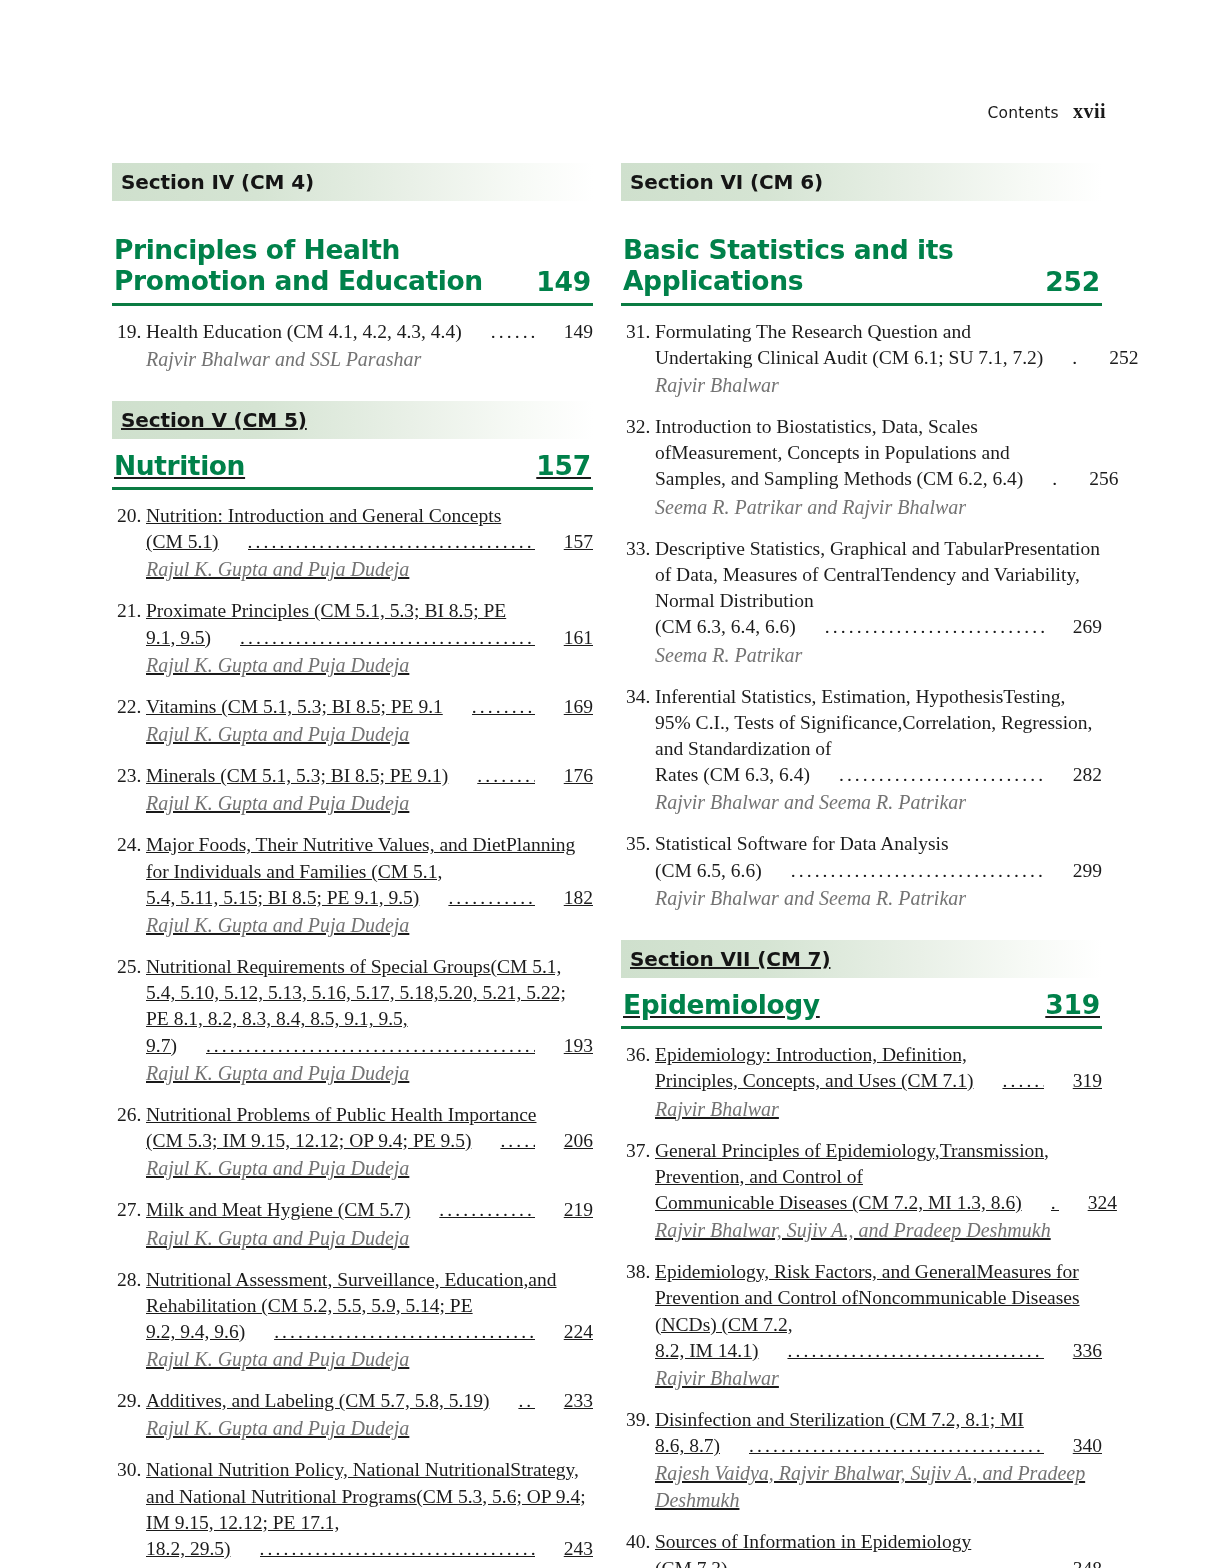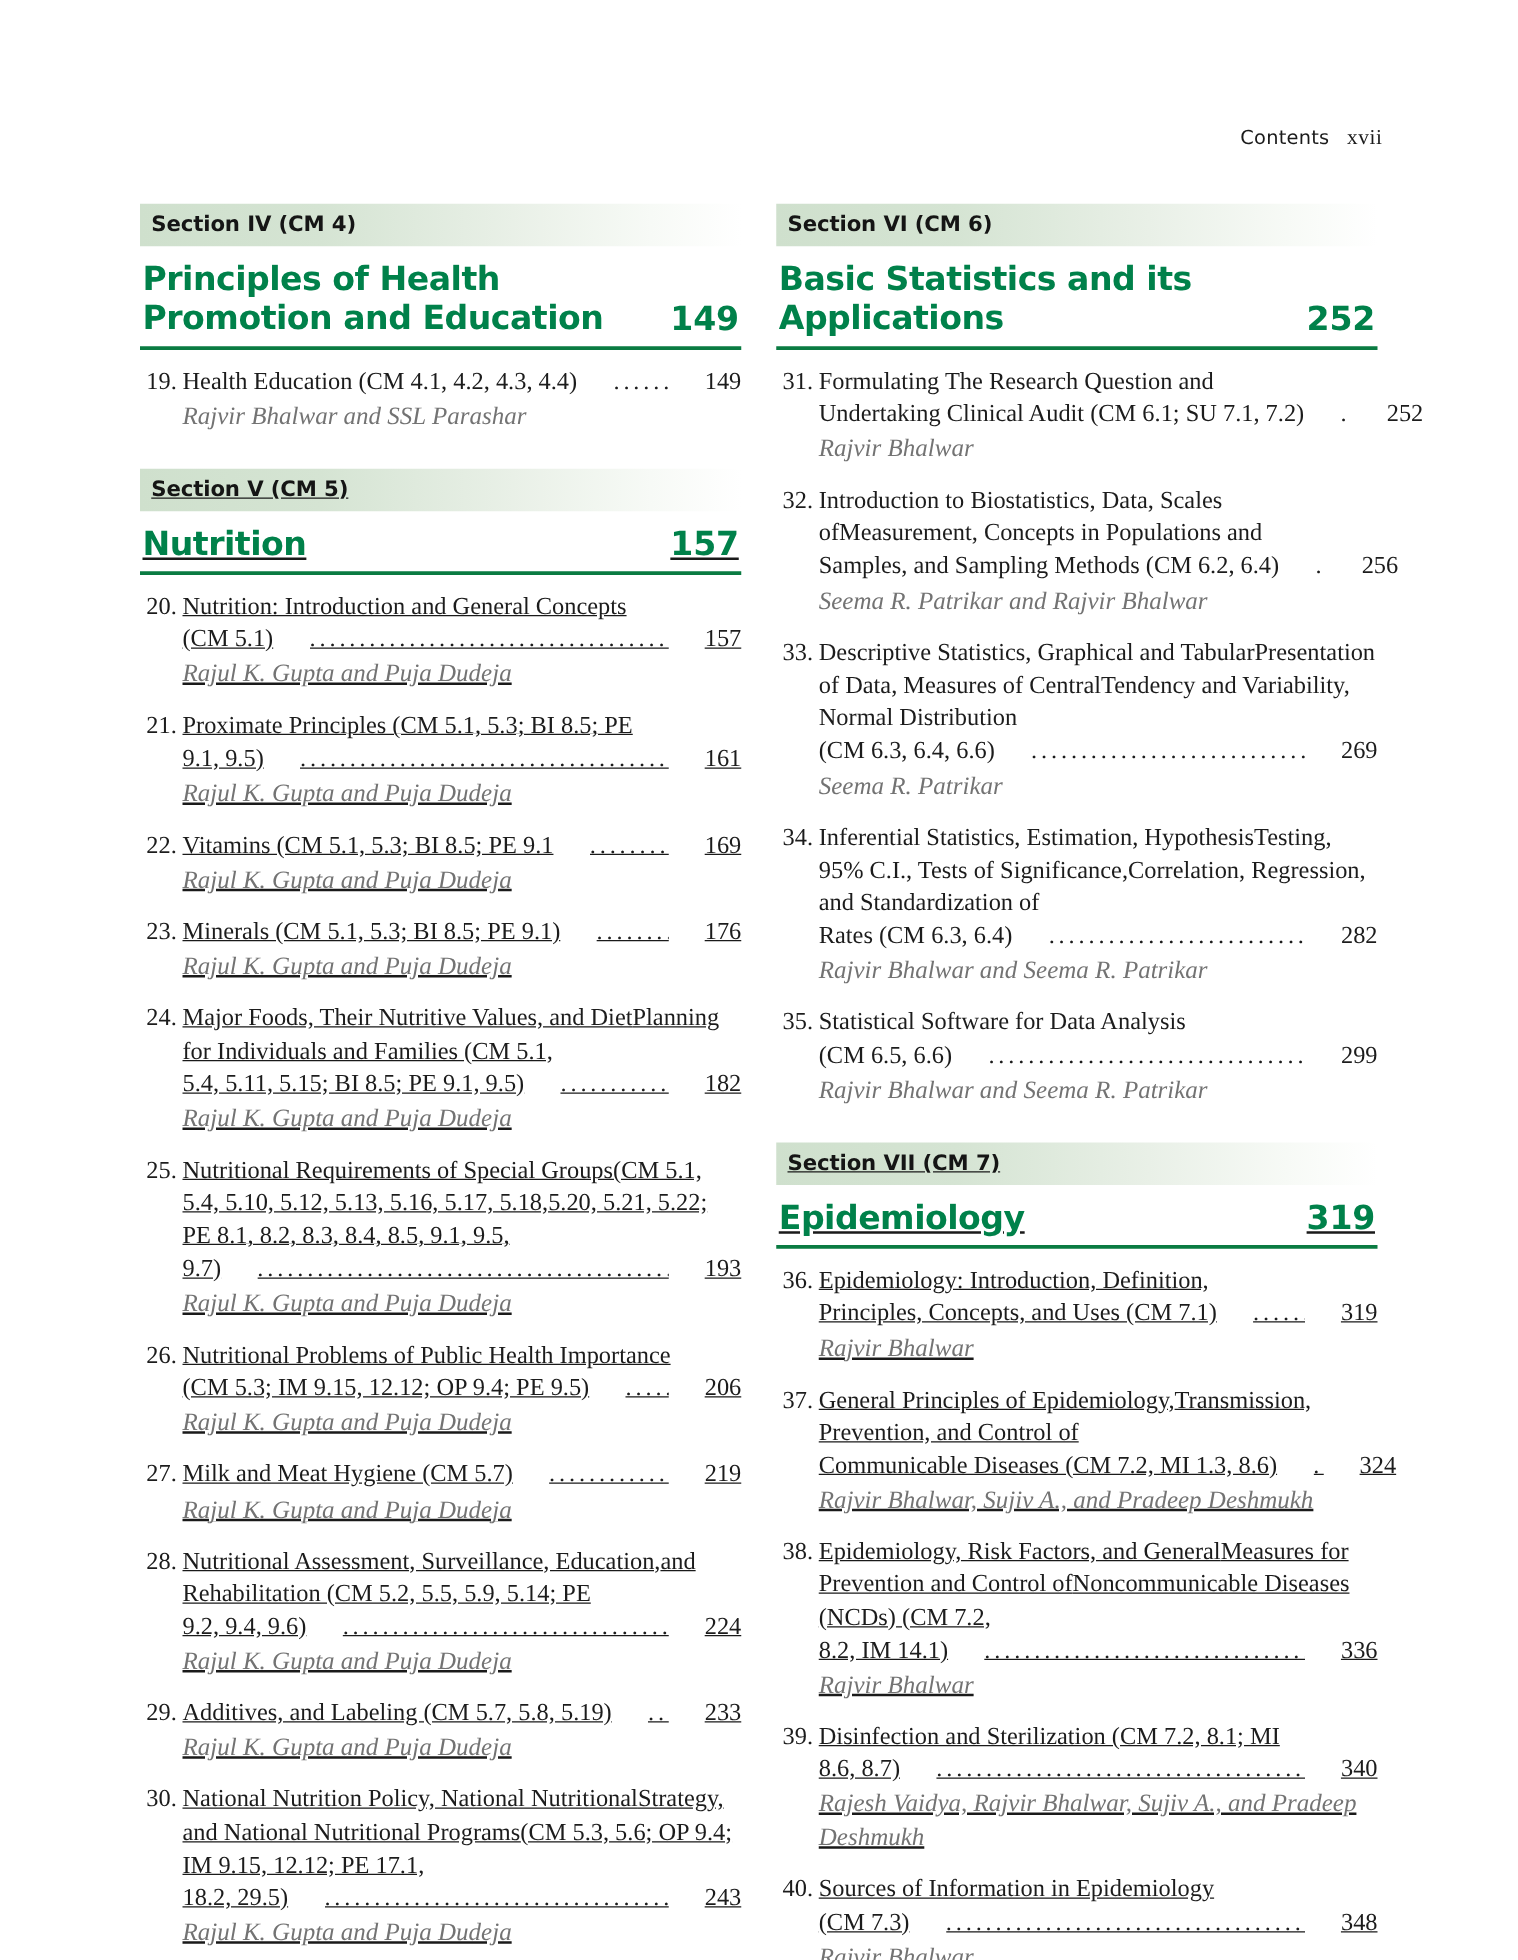--- a/index.html
+++ b/index.html
@@ -22,22 +22,22 @@
     top: 100px;
     right: 108px;
     font-family: "DejaVu Sans", sans-serif;
     font-size: 15.5px;
     letter-spacing: 0.2px;
     color: #1a1a1a;
     white-space: nowrap;
   }
   .running-head .folio {
     font-family: "Liberation Serif", serif;
-    font-weight: normal;
-    font-size: 17px;
+    font-weight: bold;
+    font-size: 20px;
     margin-left: 14px;
     letter-spacing: 0.5px;
   }
 
   
   .columns {
     position: absolute;
     top: 163px;
     left: 112px;
     width: 990px;
@@ -51,21 +51,21 @@
 
   
   .section { margin-bottom: 2px; }
   .section + .section { margin-top: 28px; text-decoration: underline; }
 
   .section-band {
     background: linear-gradient(to right, #cfe0cd 0%, #d5e4d3 30%, #e9f0e7 62%, #f7faf6 85%, #ffffff 100%);
     padding: 7px 0 7px 9px;
     font-family: "DejaVu Sans", sans-serif;
     font-weight: bold;
-    font-size: 17px;
+    font-size: 20px;
     color: #151515;
     letter-spacing: -0.1px;
   }
 
   .section-title-row {
     display: flex;
     align-items: baseline;
     justify-content: space-between;
     padding: 11px 2px 6px 2px;
     border-bottom: 3px solid #0a7b42;
@@ -82,21 +82,21 @@
   .section-page {
     font-family: "DejaVu Sans", sans-serif;
     font-weight: bold;
     font-size: 26.5px;
     color: #00814a;
     white-space: nowrap;
     align-self: flex-end;
     letter-spacing: -0.2px;
   }
   
-  .section-title-row.wrap { align-items: flex-end; }
+  .section-title-row.wrap { align-items: flex-end; margin-top: 22px; }
 
   
   .entries { padding-top: 13px; }
   .entry { margin-bottom: 15px; }
 
   .entry-line {
     position: relative;
     padding-left: 34px;
     font-size: 19.5px;
     line-height: 1.345;

